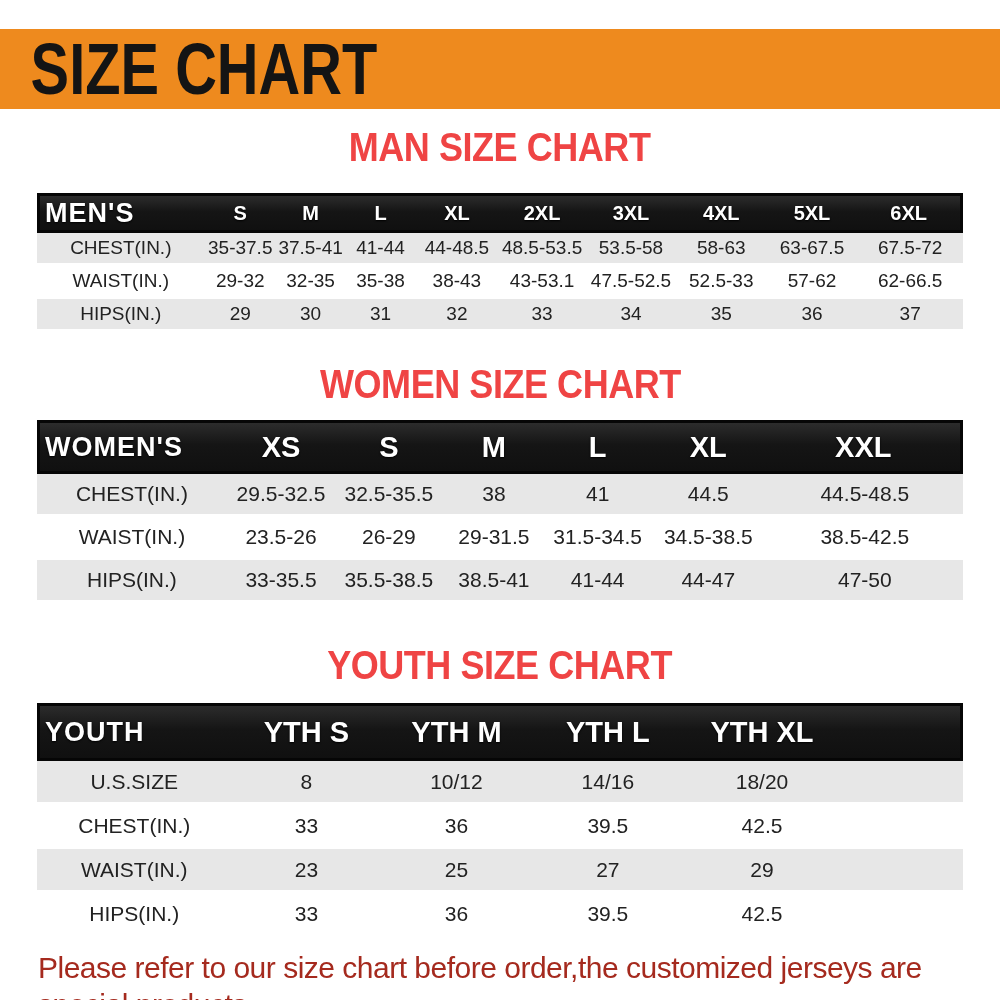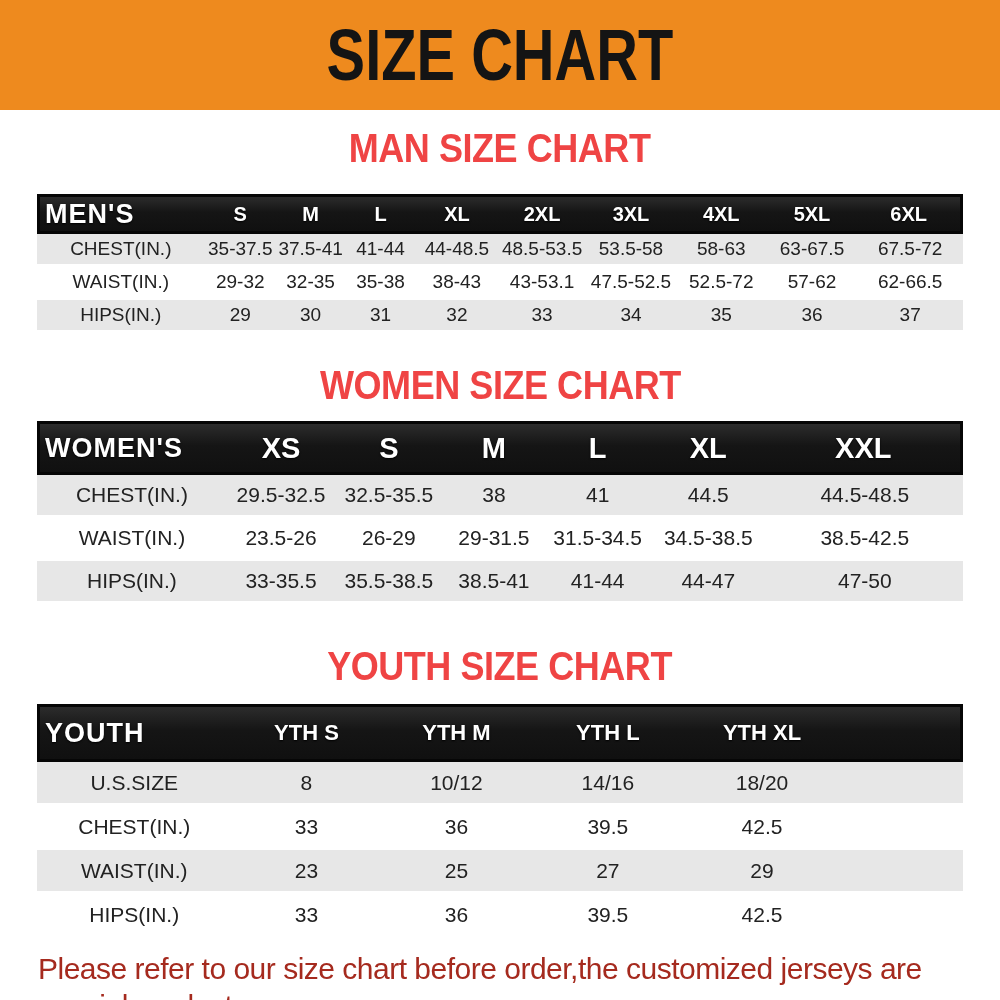--- a/index.html
+++ b/index.html
@@ -1,21 +1,21 @@
 <!DOCTYPE html>
 <html><head>
 <meta charset="utf-8">
 <style>
   html,body{margin:0;padding:0;}
   body{
     width:1000px;height:1000px;background:#ffffff;overflow:hidden;
     font-family:"Liberation Sans","DejaVu Sans",sans-serif;
   }
   .banner{
-    height:110px;background:#ee8a1e;display:flex;align-items:center;justify-content:center;
+    height:80px;background:#ee8a1e;display:flex;align-items:center;justify-content:flex-start;margin-top:29px;
   }
   .banner-title{
     font-size:68px;font-weight:800;color:#141414;letter-spacing:0px;
     transform:scaleX(0.85) scaleY(1.05);white-space:nowrap;
   }
   .section-heading{
     margin:0;text-align:center;color:#ef4444;font-weight:800;
     font-size:40px;line-height:44px;
   }
   .section-heading .cond{display:inline-block;transform:scaleX(0.9);white-space:nowrap;letter-spacing:-0.5px;}
@@ -38,21 +38,21 @@
   .size-table td{
     text-align:center;color:#222222;padding:0;background:#ffffff;
     border-bottom:3px solid #ffffff;white-space:nowrap;
   }
   .size-table tr.shaded td{background:#e7e7e7;}
 
   .t-men thead th{height:34px;font-size:20px;}
   .t-men td{height:30px;font-size:19px;}
   .t-women thead th{height:48px;font-size:29px;}
   .t-women td{height:40px;font-size:21px;}
-  .t-youth thead th{height:52px;font-size:22px;}
+  .t-youth thead th{height:52px;font-size:29px;}
   .t-youth td{height:41px;font-size:21px;}
 
   .footer-note{
     margin:12px 0 0 38px;color:#a52a1e;font-size:30px;line-height:37px;
     letter-spacing:-0.5px;font-weight:500;
   }
 </style>
 </head>
 <body>
 
@@ -103,21 +103,21 @@
           <td>67.5-72</td>
         </tr>
         <tr>
           <td>WAIST(IN.)</td>
           <td>29-32</td>
           <td>32-35</td>
           <td>35-38</td>
           <td>38-43</td>
           <td>43-53.1</td>
           <td>47.5-52.5</td>
-          <td>52.5-72</td>
+          <td>52.5-33</td>
           <td>57-62</td>
           <td>62-66.5</td>
         </tr>
         <tr class="shaded">
           <td>HIPS(IN.)</td>
           <td>29</td>
           <td>30</td>
           <td>31</td>
           <td>32</td>
           <td>33</td>

